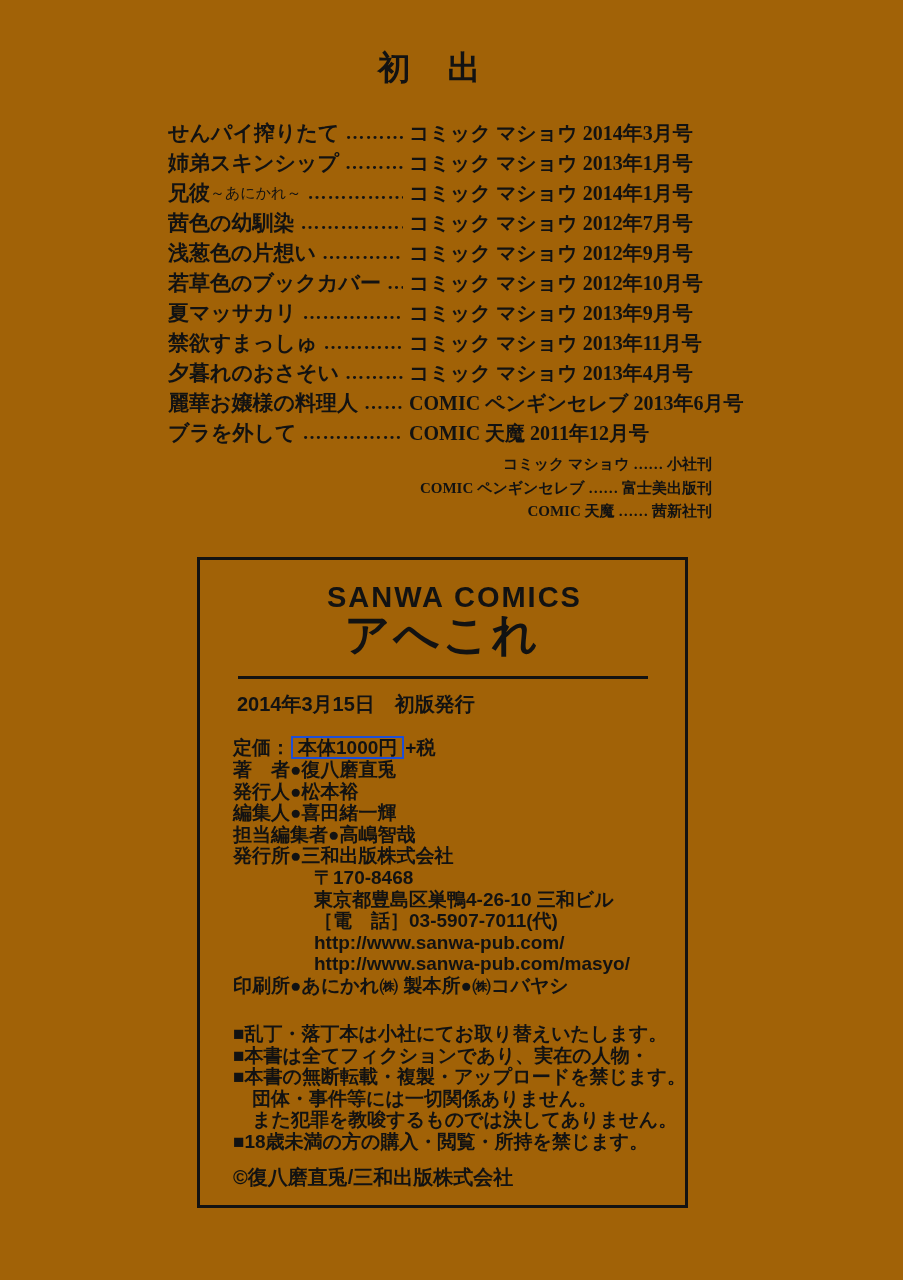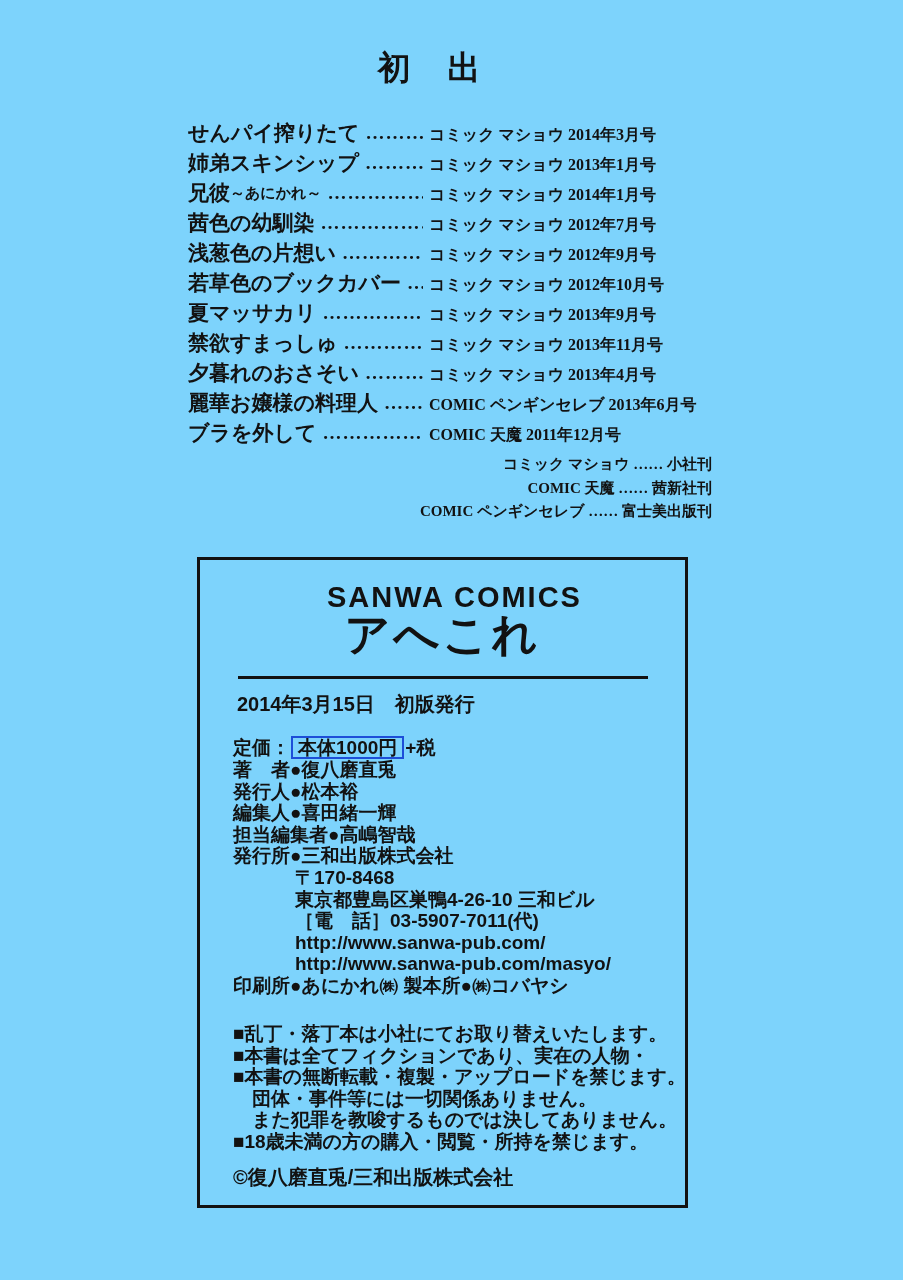--- a/index.html
+++ b/index.html
@@ -1,38 +1,38 @@
 <!DOCTYPE html>
 <html><head>
 <meta charset="utf-8">
 <style>
   html,body { margin:0; padding:0; }
   body {
     width:903px; height:1280px; background:#ffffff; overflow:hidden;
     font-family:"Liberation Serif","DejaVu Serif",serif; color:#121212;
     position:relative;
   }
-  .page { position:absolute; inset:0; background:#7dd3fc; }
+  .page { position:absolute; inset:0; background:#a16207; }
 
   
   .shoshutsu {
     position:absolute; top:46px; left:0; width:860px; text-align:center;
     font-size:33px; font-weight:600; letter-spacing:2px;
   }
 
   
   .pub-list { position:absolute; left:168px; top:118px; width:585px; }
   .pub-row { display:flex; align-items:baseline; height:30px; line-height:30px;
              font-size:21px; font-weight:bold; white-space:nowrap; }
-  .pub-left { flex:0 0 241px; display:flex; align-items:center; overflow:hidden;margin-left:20px; }
+  .pub-left { flex:0 0 241px; display:flex; align-items:center; overflow:hidden; }
   .work-title { flex:0 0 auto; }
-  .work-sub { flex:0 0 auto; font-size:15px; font-weight:bold; }
+  .work-sub { flex:0 0 auto; font-size:15px; font-weight:normal; }
   .leader { flex:1 1 auto; overflow:hidden; white-space:nowrap;
             margin:0 6px 0 6px; font-size:19px; letter-spacing:1px; }
-  .magazine { flex:0 0 auto; font-size:16px;text-align:right; }
+  .magazine { flex:0 0 auto; font-size:20px;text-align:right; }
 
   
   .sources { position:absolute; top:453px; right:191px; text-align:right;
              font-size:15px; font-weight:bold; line-height:23.6px; white-space:nowrap; }
 
   
   .colophon-box {
     position:absolute; left:197px; top:557px; width:491px; height:651px;
     border:3px solid #121212; box-sizing:border-box;
     font-family:"Liberation Sans","DejaVu Sans",sans-serif; font-weight:bold;
@@ -42,21 +42,21 @@
   .book-title { position:absolute; top:51px; left:0; width:100%; text-align:center;
                 font-family:Liberation Serif, serif;
                 font-size:45px; line-height:1.1; letter-spacing:3px; white-space:nowrap; }
   .title-rule { position:absolute; top:116px; left:38px; right:37px; height:0;
                 border-top:3px solid #121212; }
   .edition-date { position:absolute; top:131px; left:37px; font-size:20px; white-space:nowrap; }
 
   .credits { position:absolute; top:176px; left:33px; right:8px;
              font-size:19px; line-height:21.6px; }
   .credit-line, .printer-line { white-space:nowrap; }
-  .address-line { margin-left:62px; white-space:nowrap; }
+  .address-line { margin-left:81px; white-space:nowrap; }
   .price-line { display:flex; align-items:center; white-space:nowrap; }
   .price-box { display:inline-block; border:2px solid #1d4ed8; padding:0 5px;
                margin:0 1px; line-height:19px; }
 
   .notices { position:absolute; top:463px; left:33px; right:6px;
              font-size:19px; line-height:21.6px; }
   .notice-line { white-space:nowrap; }
 
   .copyright { position:absolute; top:604px; left:33px; font-size:20px; white-space:nowrap; }
 </style>
@@ -153,22 +153,22 @@
           <span class="work-title">ブラを外して</span>
           <span class="work-sub"></span>
           <span class="leader">……………………………………………………………</span>
         </span>
       <span class="magazine">COMIC 天魔 2011年12月号</span>
     </div>
   </div>
 
   <div class="sources">
     <div class="source-line">コミック マショウ …… 小社刊</div>
+    <div class="source-line">COMIC ペンギンセレブ …… 富士美出版刊</div>
     <div class="source-line">COMIC 天魔 …… 茜新社刊</div>
-    <div class="source-line">COMIC ペンギンセレブ …… 富士美出版刊</div>
   </div>
 
   <div class="colophon-box">
     <div class="brand">SANWA COMICS</div>
     <div class="book-title">アへこれ</div>
     <div class="title-rule"></div>
     <div class="edition-date">2014年3月15日　初版発行</div>
 
     <div class="credits">
       <div class="price-line">

